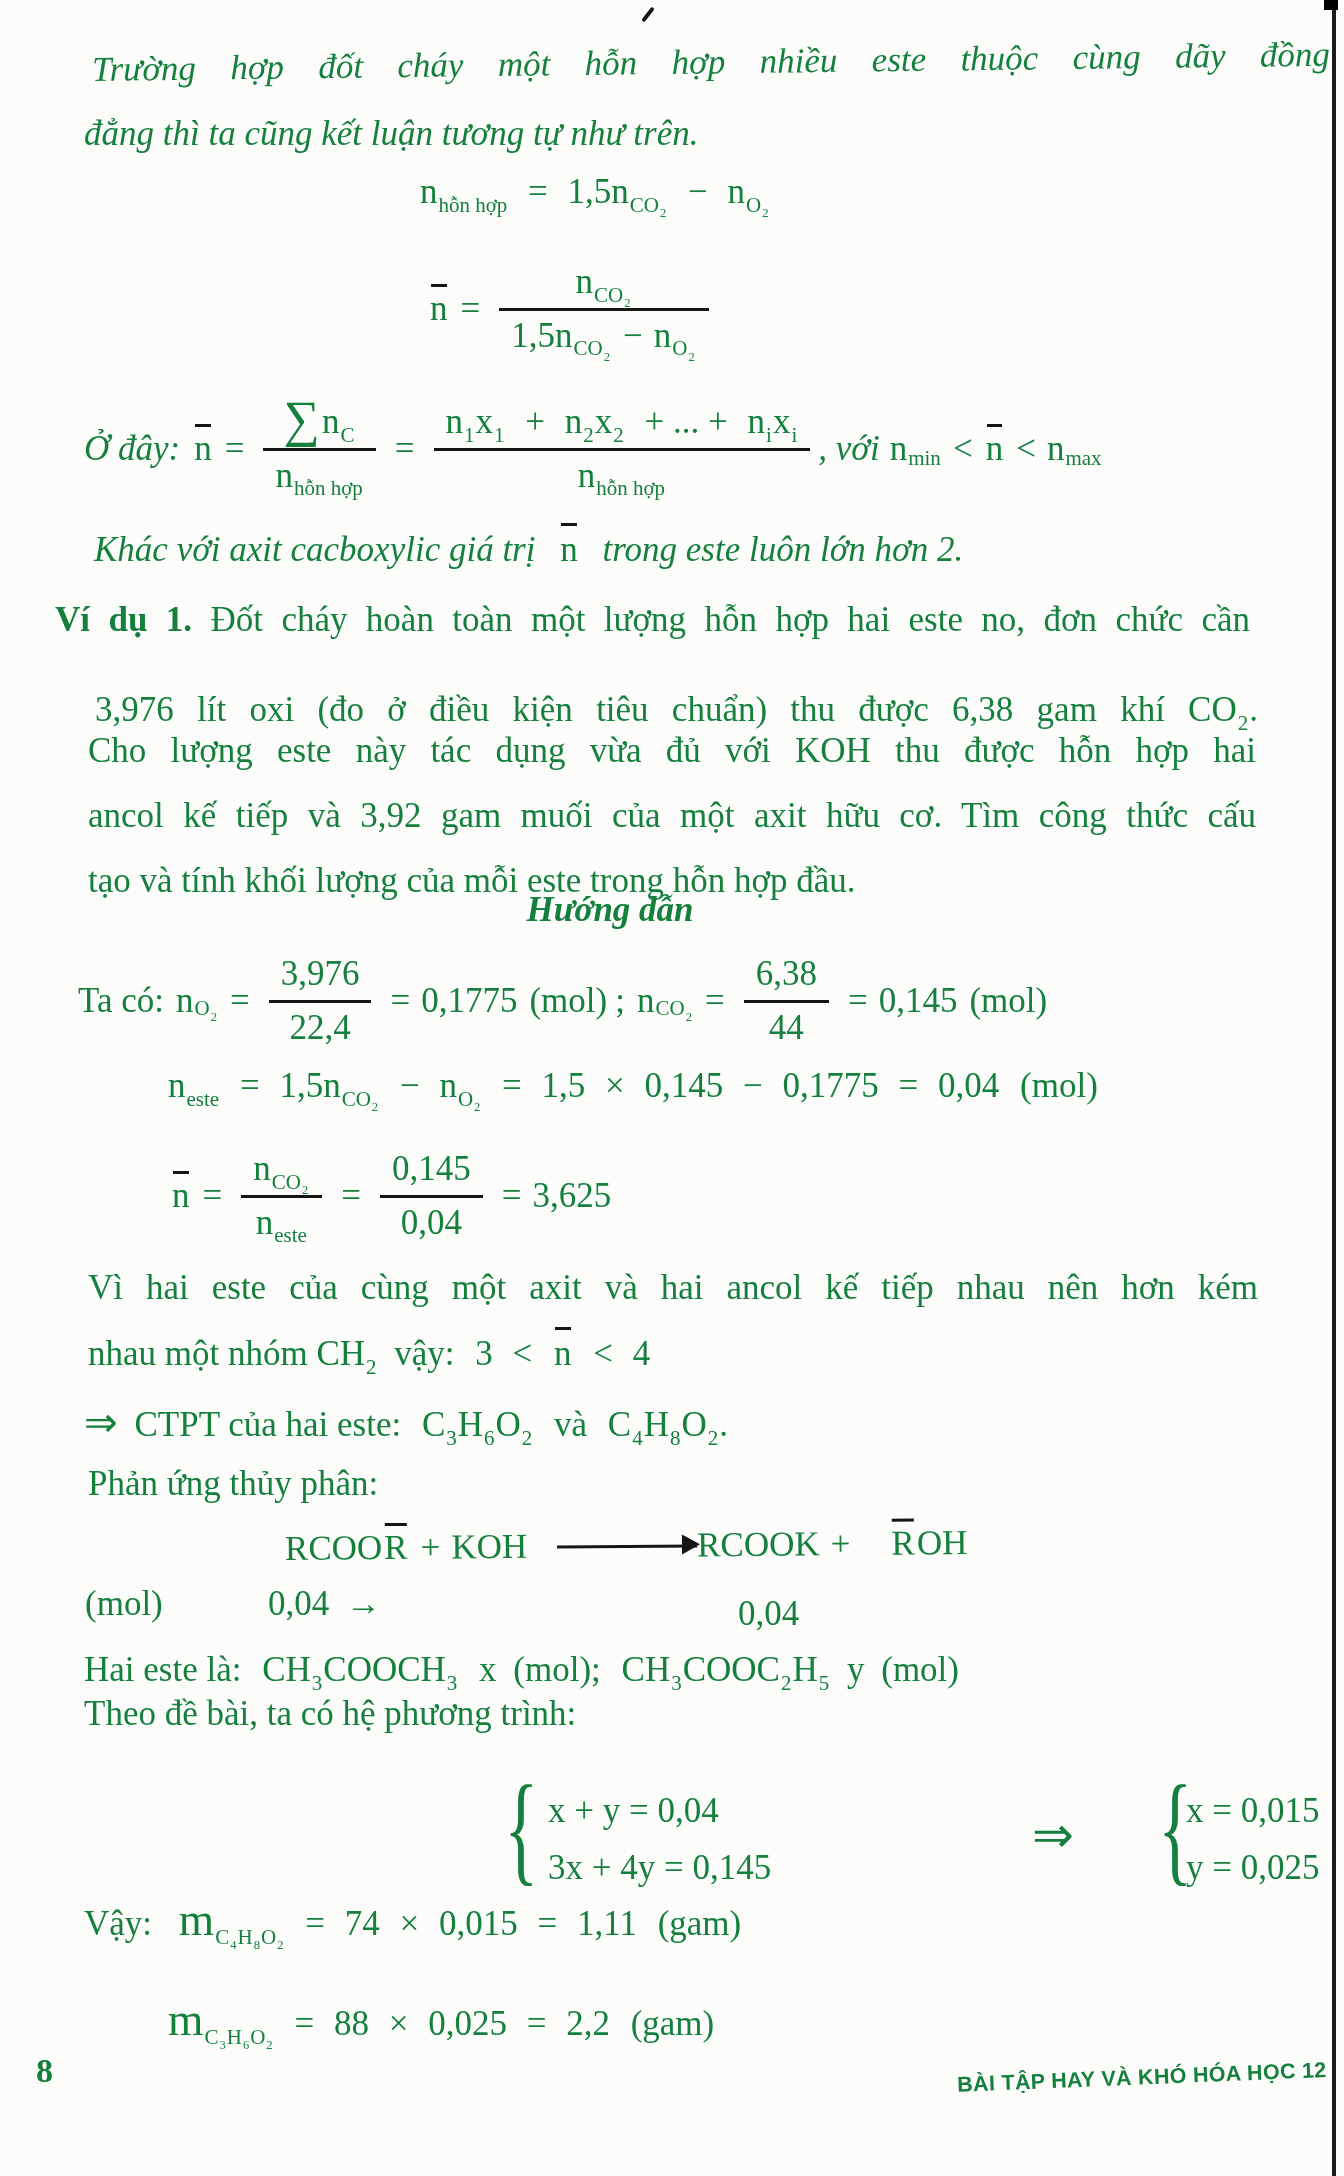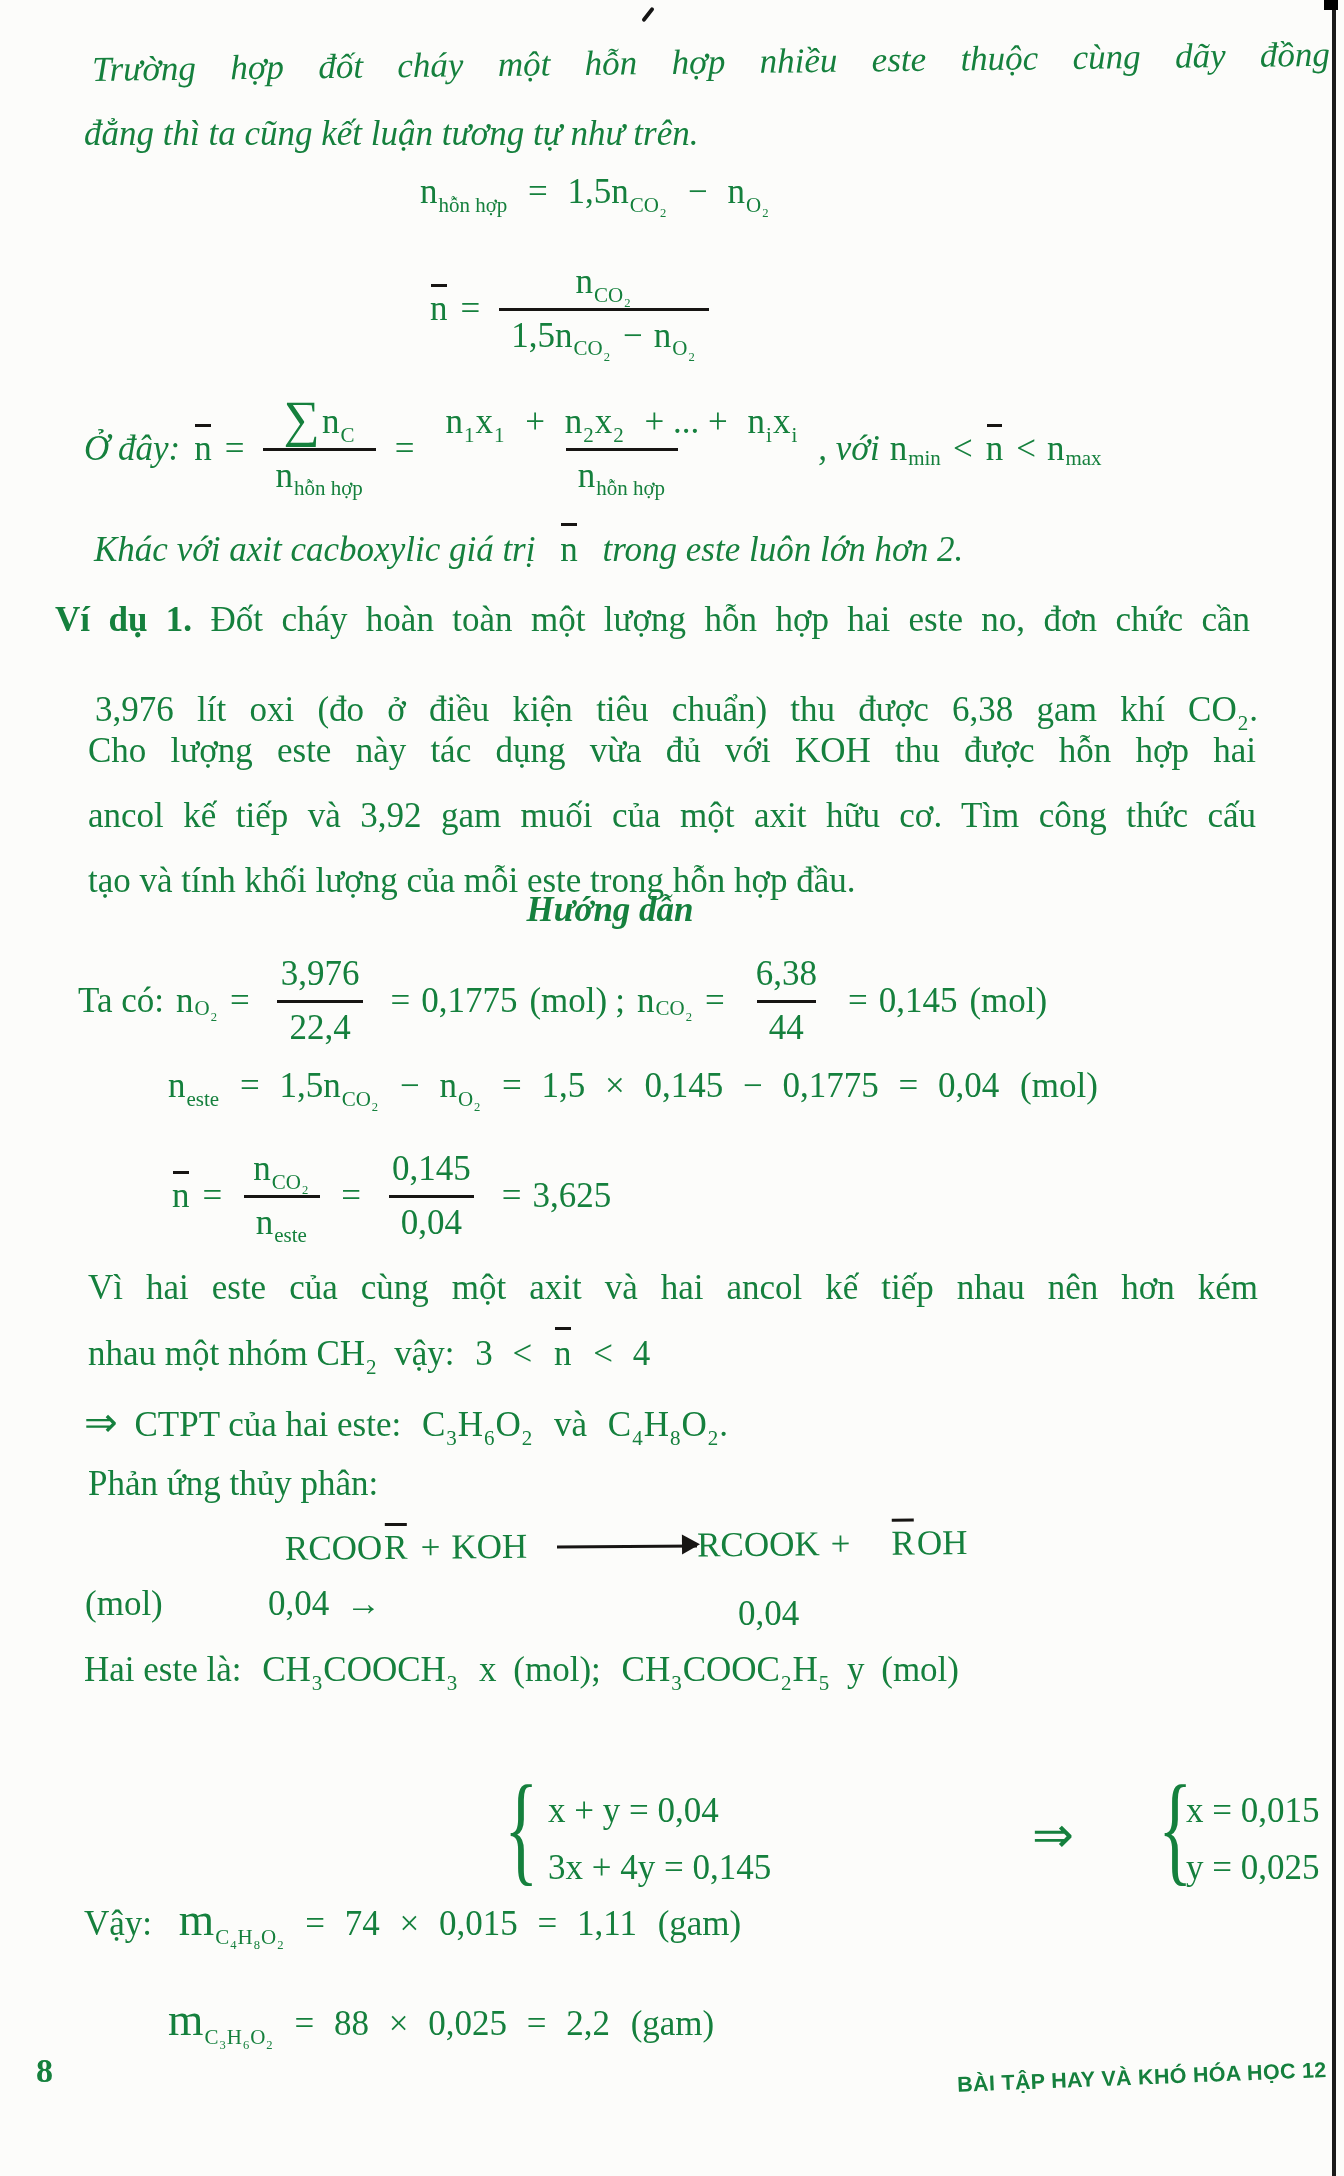--- a/index.html
+++ b/index.html
@@ -8,21 +8,21 @@
         font-family:"Liberation Serif",serif;font-size:35px;overflow:hidden}
   .line{position:absolute;white-space:nowrap;line-height:1.25}
   .jus{white-space:normal;text-align:justify;text-align-last:justify}
   .row{position:absolute;display:flex;align-items:center;line-height:1.15;white-space:nowrap}
   .it{font-style:italic}
   .b{font-weight:bold}
   .rom{font-style:normal}
   .s{font-size:.6em;position:relative;top:.42em;line-height:0;margin:12px 1px}
   .op{margin:0 11px}
   .gap8{margin-left:8px}.gap12{margin-left:12px}
-  .frac{display:inline-flex;flex-direction:column;align-items:center;margin:0 8px;text-align:center}
+  .frac{display:inline-flex;flex-direction:column;margin:0 8px;text-align:center}
   .frac .num{padding:0 12px 5px}
   .frac .den{border-top:3px solid #171513;padding:5px 12px 0}
   .ov{position:relative;display:inline-block;padding:0 2px}
   .ov::before{content:"";position:absolute;left:3px;right:3px;top:-0.14em;height:3px;background:#171513}
   .sum{font-size:1.45em;line-height:0;position:relative;top:.06em;margin-right:2px}
   .rarrow{display:inline-block;position:relative;width:140px;height:3px;background:#171513;margin-left:30px;align-self:center}
   .rarrow::after{content:"";position:absolute;right:-3px;top:-10px;width:0;height:0;
      border-left:18px solid #171513;border-top:10px solid transparent;border-bottom:10px solid transparent}
   .cbrace{position:absolute;font-size:122px;line-height:1;transform:scaleX(.58);transform-origin:center;font-weight:400}
   .bigimp{position:absolute;font-size:50px}
@@ -214,20 +214,21 @@
   <div class="line" style="left:84px;top:1648px">
     <span>Hai este là:</span>
     <span class="gap12">CH</span><span class="s">3</span><span>COOCH</span><span class="s">3</span>
     <span class="gap12">x</span>
     <span class="gap8">(mol);</span>
     <span class="gap12">CH</span><span class="s">3</span><span>COOC</span><span class="s">2</span><span>H</span><span class="s">5</span>
     <span class="gap8">y</span>
     <span class="gap8">(mol)</span>
   </div>
 
+  <div class="line" style="left:84px;top:1692px">Theo đề bài, ta có hệ phương trình:</div>
 
   <div class="cbrace" style="left:492px;top:1768px">{</div>
   <div class="syscol" style="left:548px;top:1782px">
     <div>x + y = 0,04</div>
     <div>3x + 4y = 0,145</div>
   </div>
   <div class="bigimp" style="left:1032px;top:1806px">⇒</div>
   <div class="cbrace" style="left:1146px;top:1768px">{</div>
   <div class="syscol" style="left:1186px;top:1782px">
     <div>x = 0,015</div>

